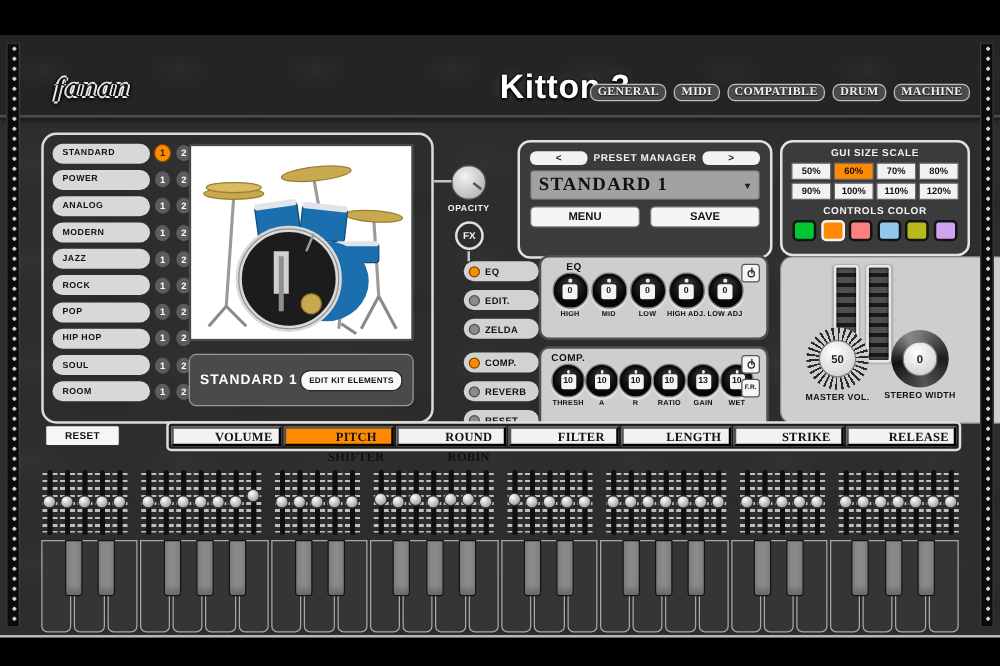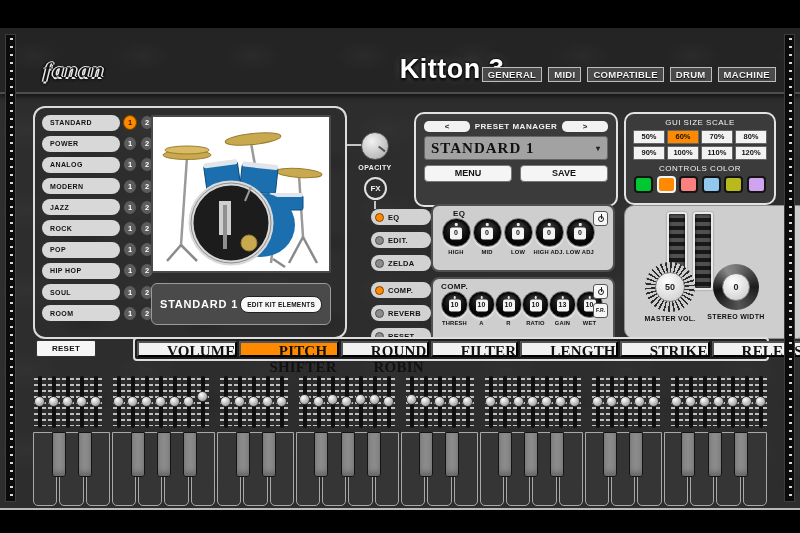--- a/index.html
+++ b/index.html
@@ -25,22 +25,22 @@
     background-size:110px 70px;
     border-bottom:2px solid #4e4e4e; box-shadow:0 3px 4px rgba(0,0,0,.5); }
   .logo { position:absolute; left:44px; top:30px; font-family:"Liberation Serif", serif;
     font-style:italic; font-weight:bold; font-size:21px; letter-spacing:2px; color:#141414;
     text-shadow:-1.5px 0 0 #e8e8e8, 1.5px 0 0 #e8e8e8, 0 -1.5px 0 #e8e8e8, 0 1.5px 0 #e8e8e8,
       -2.5px 0 2px #000, 2.5px 0 2px #000, 0 3px 3px #000; transform:skewX(-4deg); }
   .title { position:absolute; left:452px; top:26px; transform:translateX(-50%);
     font-size:27px; font-weight:bold; color:#fff; letter-spacing:0.5px;
     text-shadow:0 0 2px #000, 0 0 5px #000, 0 2px 3px #000, 0 0 8px rgba(255,255,255,.35); }
   .badges { position:absolute; right:24px; top:39px; display:flex; gap:6px; }
-  .badge { font-family:Liberation Sans, sans-serif; font-weight:bold; font-size:9.5px;
-    color:#f2f2f2; background:#4a4a4a; border:1px solid #bdbdbd; border-radius:0;
+  .badge { font-family:Liberation Serif, serif; font-weight:bold; font-size:9.5px;
+    color:#f2f2f2; background:#4a4a4a; border:1px solid #bdbdbd; border-radius:6px;
     padding:1px 5px; letter-spacing:0.3px; text-shadow:0 1px 1px #000; }
 
   
   .kit-panel { position:absolute; left:33px; top:78px; width:314px; height:233px;
     border:2px solid #dcdcdc; border-radius:12px; }
   .kit-list { position:absolute; left:42px; top:86px; width:112px; display:flex;
     flex-direction:column; gap:4.2px; }
   .kit-row { display:flex; align-items:center; height:17px; }
   .kit-pill { width:84px; height:16px; background:#d8d8d8; border-radius:8px;
     display:flex; align-items:center; padding-left:8px;
@@ -89,21 +89,21 @@
   .pm-row4 { display:flex; align-items:center; margin-top:5px; gap:4px; }
   .midi-learn-label { color:#f2f2f2; font-size:8px; font-weight:bold; letter-spacing:0.4px;
     margin-right:auto; }
   .midi-btn { height:12px; background:#f2f2f2; border:1px solid #777; border-radius:2px;
     font-size:6.5px; font-weight:bold; color:#111; padding:0 4px; line-height:10px; }
 
   
   .gui-panel { position:absolute; left:624px; top:84px; width:152px; height:93px;
     background:#3b3b3b; border:2px solid #e2e2e2; border-radius:10px; padding:4px 7px;
     text-align:center; }
-  .gui-title { color:#f2f2f2; font-size:8px; font-weight:normal; letter-spacing:0.5px; }
+  .gui-title { color:#f2f2f2; font-size:8px; font-weight:bold; letter-spacing:0.5px; }
   .scale-grid { display:grid; grid-template-columns:repeat(4,1fr); gap:2px; margin-top:3px; }
   .scale-btn { height:14px; background:#f2f2f2; border:1px solid #666; border-radius:1px;
     font-size:7.5px; font-weight:bold; color:#111; line-height:12px; }
   .scale-btn.selected { background:#ff8a00; }
   .color-title { margin-top:4px; }
   .swatches { display:flex; justify-content:space-between; margin-top:3px; padding:0 1px; }
   .swatch { width:19px; height:17px; border-radius:4px; border:2px solid #141414; }
   .swatch.selected { border-color:#f5f5f5; }
 
   
@@ -165,21 +165,21 @@
   .mknob-label { margin-top:3px; font-size:7px; font-weight:bold; color:#111; letter-spacing:0.3px; }
 
   
   .reset-btn { position:absolute; left:36px; top:312px; width:60px; height:17px;
     background:#f6f6f6; border:1px solid #333; border-radius:2px; font-size:8px;
     font-weight:bold; color:#111; text-align:center; line-height:15px; letter-spacing:0.3px; }
   .tabs-wrap { position:absolute; left:133px; top:309px; width:636px; height:24px;
     border:2px solid #dedede; border-radius:4px; background:#1e1e1e; display:flex;
     align-items:center; padding:2px; gap:2px; }
   .tab { flex:1; height:16px; background:#f2f2f2; font-family:"Liberation Serif", serif;
-    font-weight:bold; font-size:15px; color:#111; text-align:center; line-height:16px;
+    font-weight:bold; font-size:10px; color:#111; text-align:center; line-height:16px;
     letter-spacing:0.2px;padding-left:28px; }
   .tab.selected { background:#ff8a00; }
 
   
   .fader-board { position:absolute; left:33px; top:346px; width:734px; height:55px;
     display:flex; justify-content:space-between; align-items:center; }
   .fader-group { display:flex; gap:1px; }
   .fader { position:relative; width:13px; height:52px; }
   .fader .tickL, .fader .tickR { position:absolute; top:2px; bottom:2px; width:4px;
     background:repeating-linear-gradient(180deg, #bfbfbf 0 2px, rgba(0,0,0,0) 2px 5.9px); }

